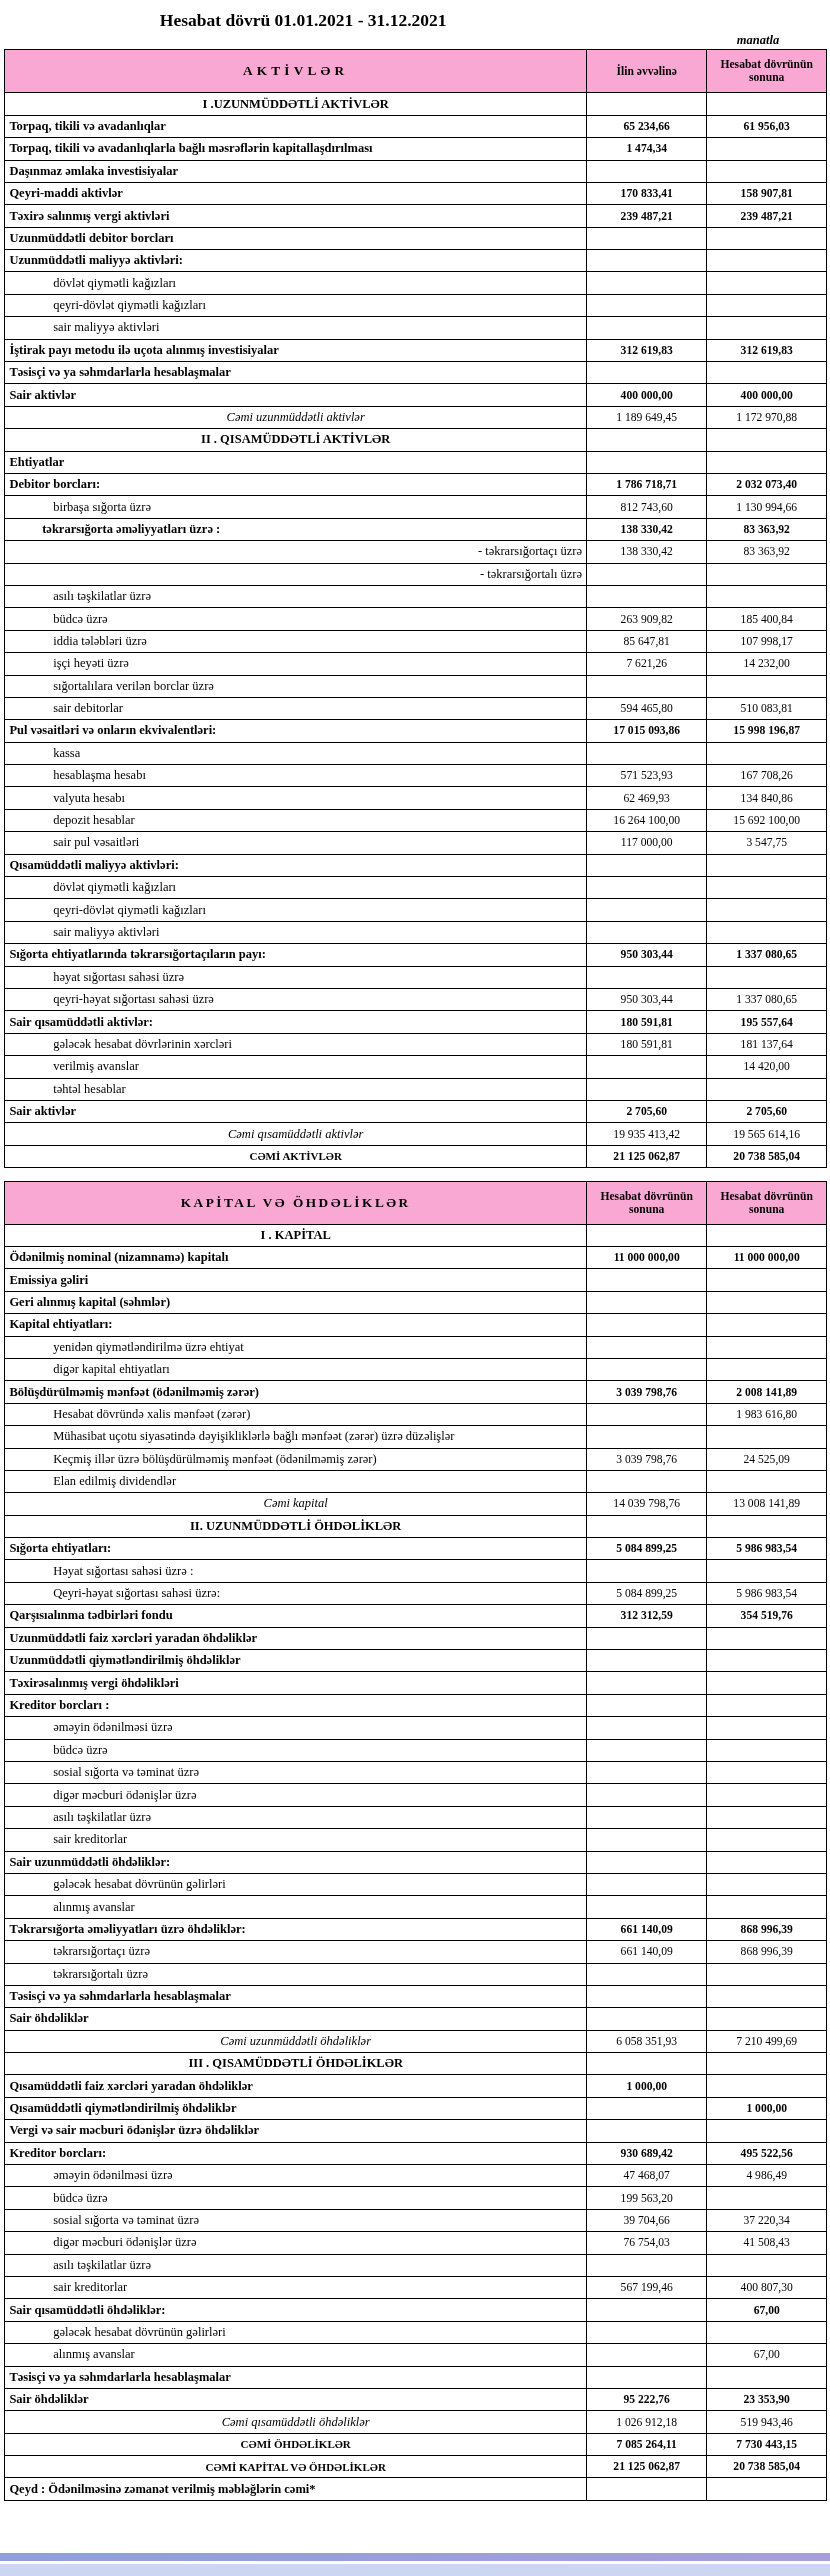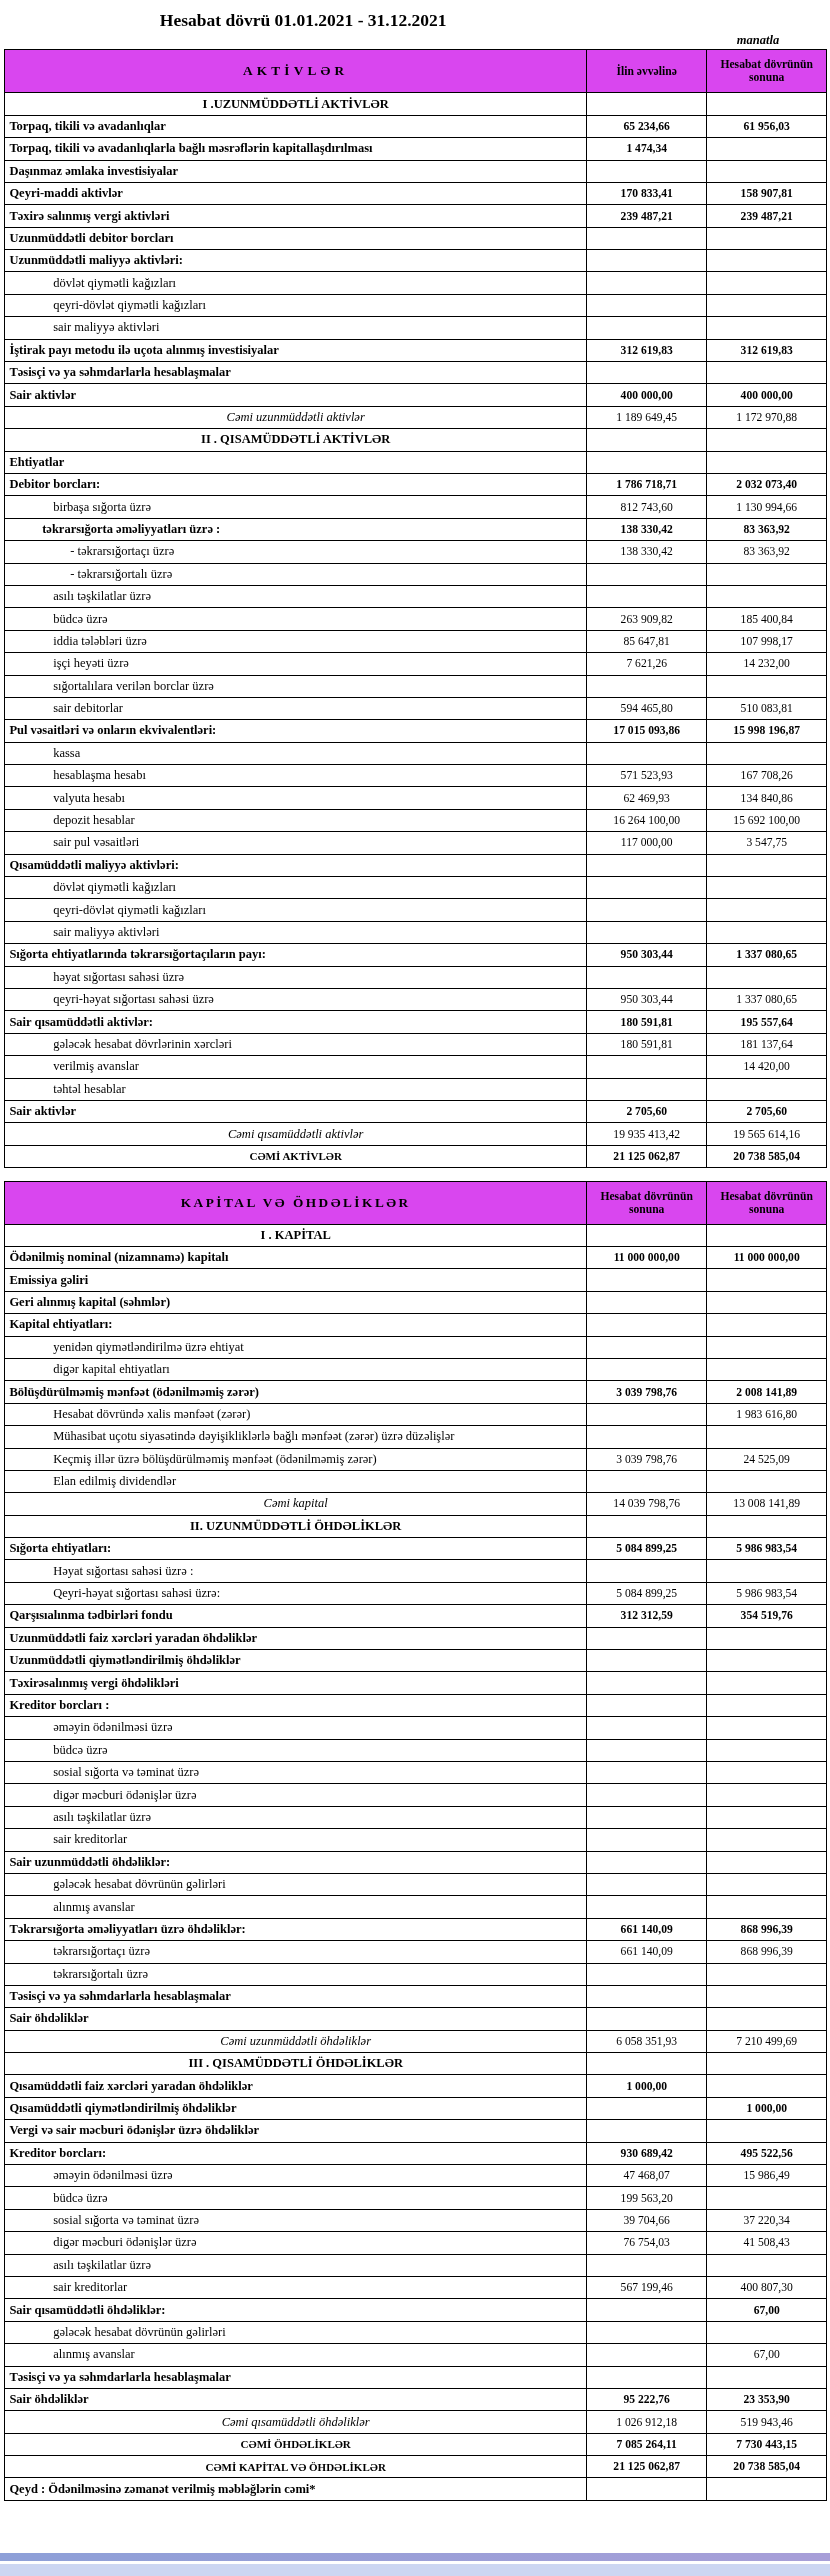--- a/index.html
+++ b/index.html
@@ -4,29 +4,29 @@
 <style>
   html, body { margin:0; padding:0; background:#ffffff; }
   body { width:831px; font-family:"Liberation Serif", serif; color:#000; }
   .page { position:relative; width:830px; min-height:2576px; box-sizing:border-box; padding:8.3px 4.2px 0 4.2px; }
   .doc-title { width:598px; text-align:center; font-weight:bold; font-size:17.5px; margin:1.7px 0 1.7px 0; }
   .currency-note { width:823px; text-align:right; font-weight:bold; font-style:italic; font-size:12.5px; padding-right:48px; box-sizing:border-box; margin-bottom:1.7px; }
 
   table.bs-table { border-collapse:collapse; width:823px; table-layout:fixed; }
   col.c-lbl { width:582px; } col.c-val { width:120px; }
   table.bs-table th, table.bs-table td { border:0.8px solid #000; box-sizing:border-box; overflow:hidden; }
-  thead th { background:#d946ef; font-weight:bold; text-align:center; padding:4.2px 3.3px; font-size:11.6px; height:43px; }
+  thead th { background:#f9a8d4; font-weight:bold; text-align:center; padding:4.2px 3.3px; font-size:11.6px; height:43px; }
   thead th.lbl-h { font-size:13.3px; letter-spacing:4.2px; }
   td { font-size:12.5px; height:22.4px; padding:0.8px 4.2px; vertical-align:middle; }
   td.val { text-align:center; font-size:11.6px; }
 
   tr.sec td.lbl { text-align:center; font-weight:bold; font-size:12.5px; }
   tr.item td { font-weight:bold; }
   tr.sub td.lbl { padding-left:48px; font-weight:normal;margin-top:28px; }
-  tr.sub2 td.lbl { padding-left:65px; font-weight:normal; }
+  tr.sub2 td.lbl { padding-left:65px; font-weight:normal;text-align:right; }
   tr.subb td { font-weight:bold; } tr.subb td.lbl { padding-left:37px; }
   tr.tot td { font-weight:normal; } tr.tot td.lbl { text-align:center; font-style:italic; }
   tr.grand td { font-weight:bold; border-top-width:1.7px; border-bottom-width:1.7px; }
   tr.grand td.lbl { text-align:center; font-size:11px; }
   tr.note td { font-weight:bold; }
 
   .gap { height:12.5px; }
   .footer { position:absolute; left:0; bottom:0; width:831px; }
   .stripe1 { height:8.3px; background:linear-gradient(90deg,#8ea0d8,#a89fd8); }
   .stripe-gap { height:3.3px; background:#ffffff; }
@@ -519,21 +519,21 @@
           <td class="val"></td>
         </tr>
         <tr class="item">
           <td class="lbl">Kreditor borcları:</td>
           <td class="val">930 689,42</td>
           <td class="val">495 522,56</td>
         </tr>
         <tr class="sub">
           <td class="lbl">əməyin ödənilməsi üzrə</td>
           <td class="val">47 468,07</td>
-          <td class="val">15 986,49</td>
+          <td class="val">4 986,49</td>
         </tr>
         <tr class="sub">
           <td class="lbl">büdcə üzrə</td>
           <td class="val">199 563,20</td>
           <td class="val"></td>
         </tr>
         <tr class="sub">
           <td class="lbl">sosial sığorta və təminat üzrə</td>
           <td class="val">39 704,66</td>
           <td class="val">37 220,34</td>

